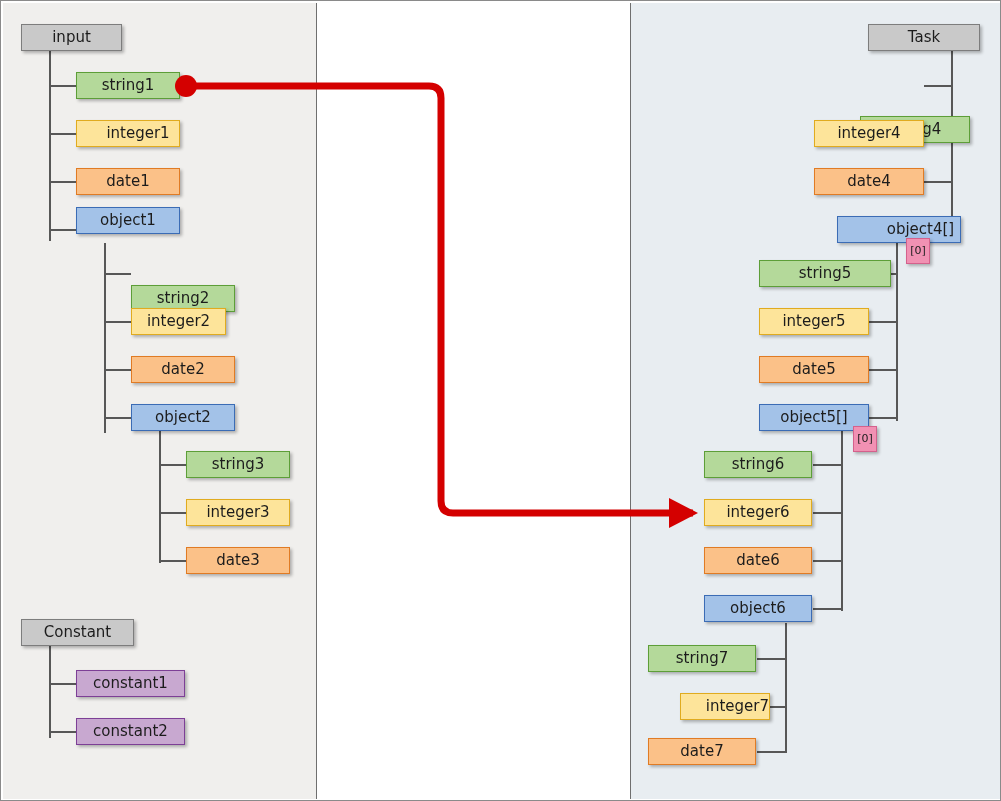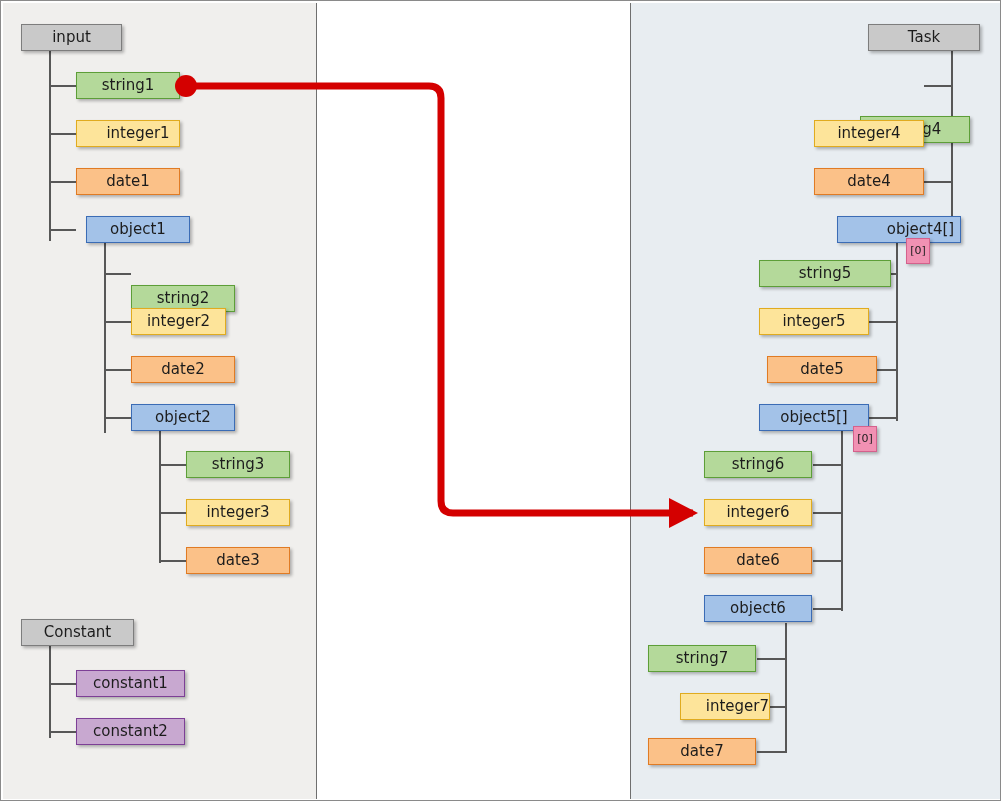--- a/index.html
+++ b/index.html
@@ -89,21 +89,21 @@
   <div class="ln v" style="left:158px;top:430px;height:132px;"></div>
   <div class="ln h" style="left:158px;top:463px;width:27px;"></div>
   <div class="ln h" style="left:158px;top:511px;width:27px;"></div>
   <div class="ln h" style="left:158px;top:559px;width:27px;"></div>
 
   <div class="node t-root" style="left:20px;top:23px;width:101px;">input</div>
 
   <div class="node t-string" style="left:75px;top:71px;width:104px;">string1</div>
   <div class="node t-integer" style="left:75px;top:119px;width:104px;padding-left:20px;">integer1</div>
   <div class="node t-date" style="left:75px;top:167px;width:104px;">date1</div>
-  <div class="node t-object" style="left:75px;top:215px;width:104px;margin-left:10px;">object1</div>
+  <div class="node t-object" style="left:75px;top:206px;width:104px;">object1</div>
 
   <div class="node t-string" style="left:130px;top:259px;width:104px;margin-top:25px;">string2</div>
   <div class="node t-integer" style="left:130px;top:307px;width:95px;">integer2</div>
   <div class="node t-date" style="left:130px;top:355px;width:104px;">date2</div>
   <div class="node t-object" style="left:130px;top:403px;width:104px;">object2</div>
 
   <div class="node t-string" style="left:185px;top:450px;width:104px;">string3</div>
   <div class="node t-integer" style="left:185px;top:498px;width:104px;">integer3</div>
   <div class="node t-date" style="left:185px;top:546px;width:104px;">date3</div>
 
@@ -141,21 +141,21 @@
   <div class="node t-root" style="left:867px;top:23px;width:112px;">Task</div>
 
   <div class="node t-string" style="left:859px;top:71px;width:110px;margin-top:44px;">string4</div>
   <div class="node t-integer" style="left:813px;top:119px;width:110px;">integer4</div>
   <div class="node t-date" style="left:813px;top:167px;width:110px;">date4</div>
   <div class="node t-object" style="left:836px;top:215px;width:124px;padding-left:43px;">object4[]</div>
   <div class="badge" style="left:905px;top:237px;">[0]</div>
 
   <div class="node t-string" style="left:758px;top:259px;width:132px;">string5</div>
   <div class="node t-integer" style="left:758px;top:307px;width:110px;">integer5</div>
-  <div class="node t-date" style="left:758px;top:355px;width:110px;margin-left:8px;">date5</div>
+  <div class="node t-date" style="left:758px;top:355px;width:110px;">date5</div>
   <div class="node t-object" style="left:758px;top:403px;width:110px;">object5[]</div>
   <div class="badge" style="left:852px;top:425px;">[0]</div>
 
   <div class="node t-string" style="left:703px;top:450px;width:108px;">string6</div>
   <div class="node t-integer" style="left:703px;top:498px;width:108px;">integer6</div>
   <div class="node t-date" style="left:703px;top:546px;width:108px;">date6</div>
   <div class="node t-object" style="left:703px;top:594px;width:108px;">object6</div>
 
   <div class="node t-string" style="left:647px;top:644px;width:108px;">string7</div>
   <div class="node t-integer" style="left:679px;top:692px;width:90px;text-align:right;">integer7</div>

